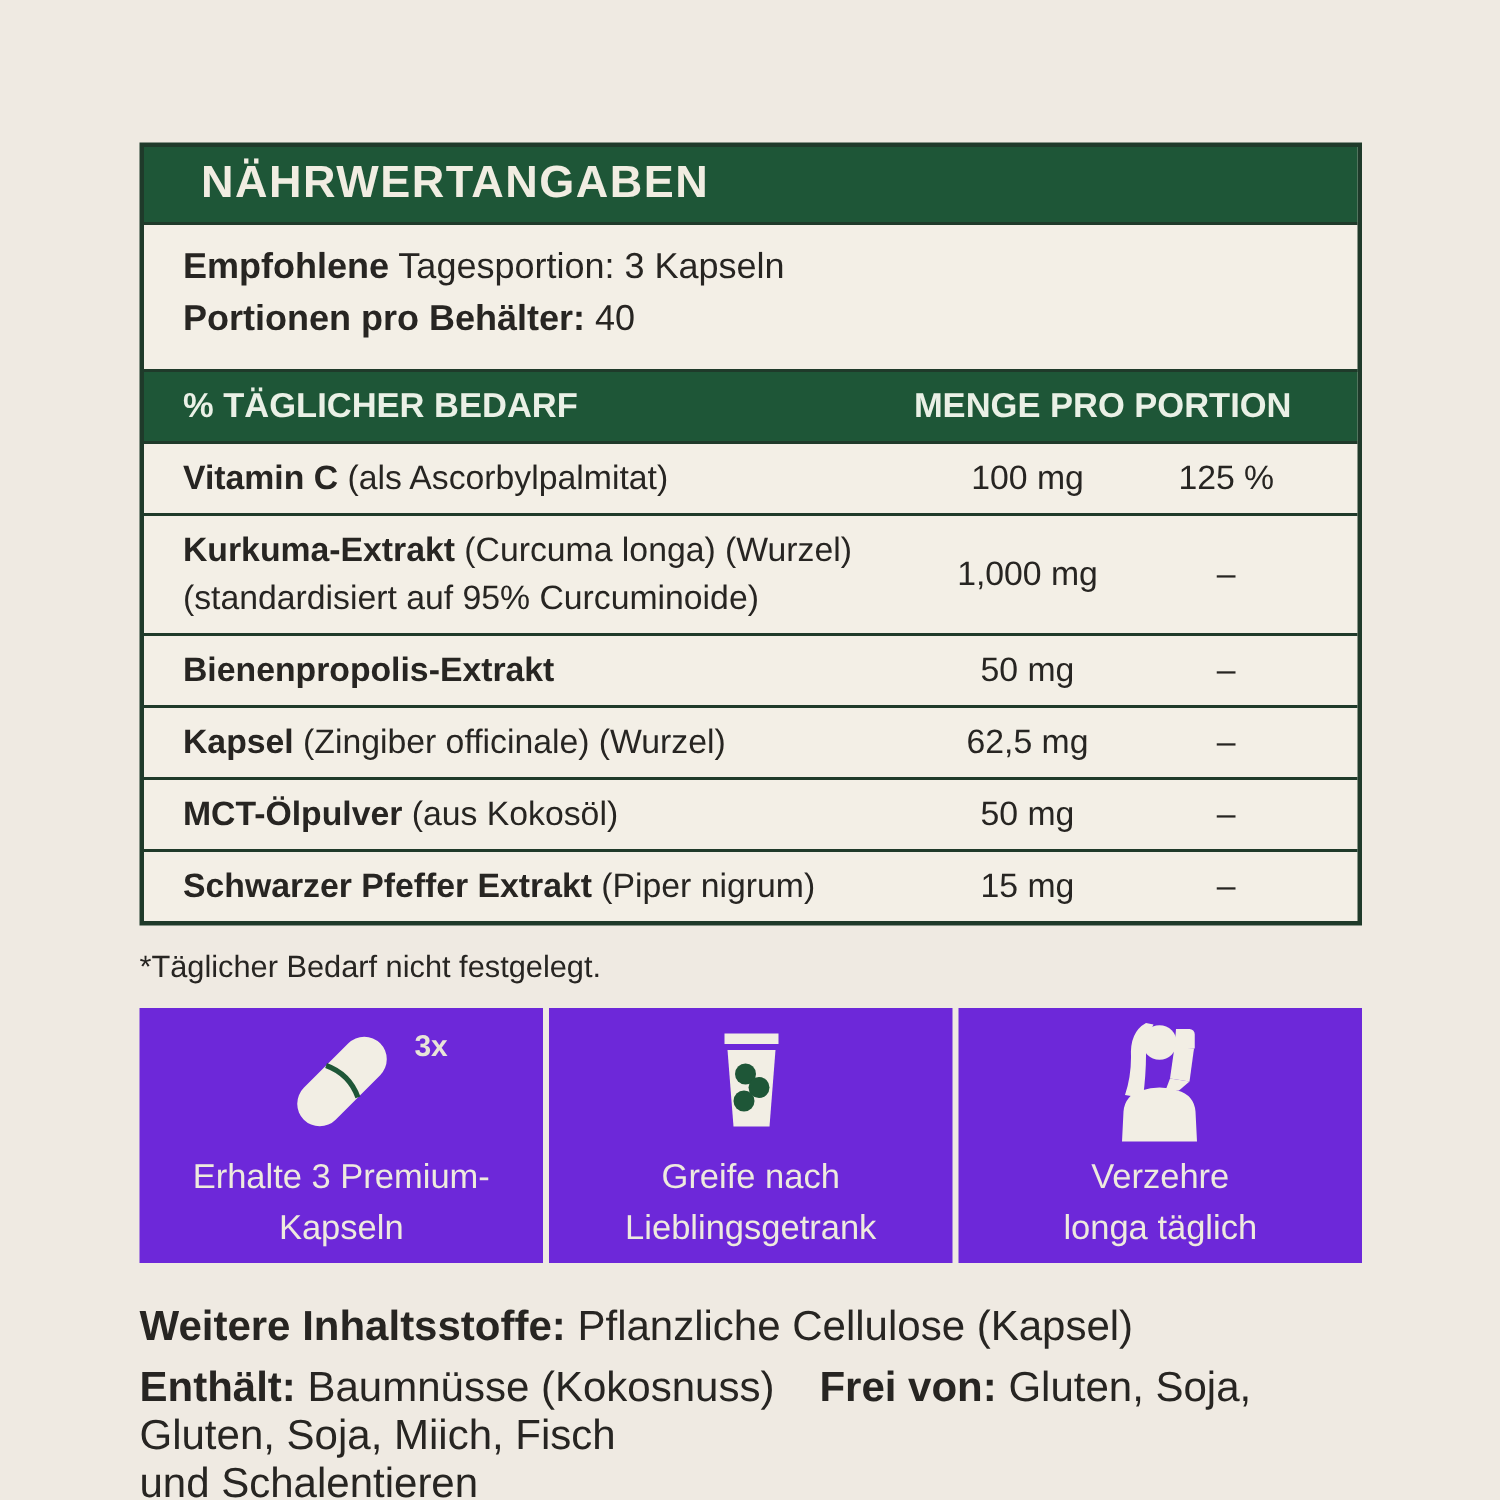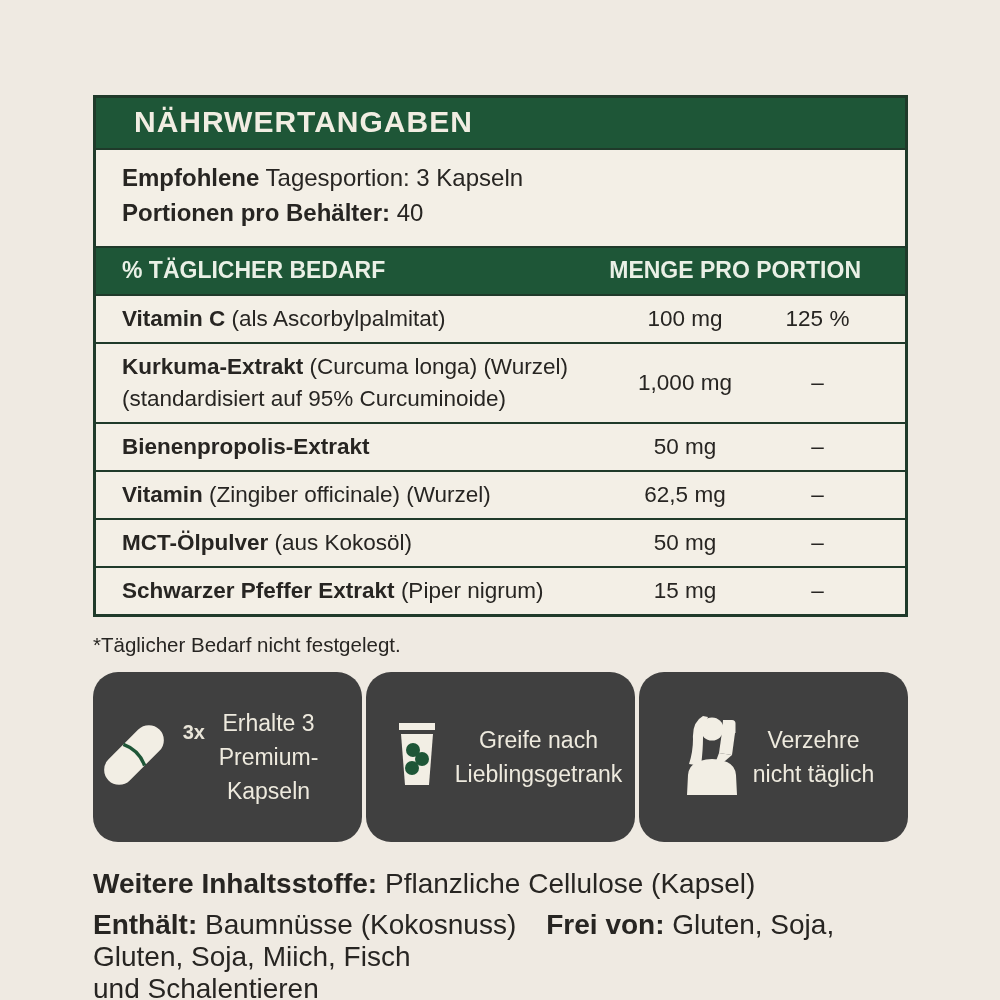--- a/index.html
+++ b/index.html
@@ -39,23 +39,23 @@
   .row .name{padding-right:6px;}
   .row .name .line2{display:block;}
   .row .amount,.row .daily{text-align:center;white-space:nowrap;}
 
   
   .footnote{margin:14px 0 0;font-size:20.5px;line-height:28px;}
 
   
   .cards{display:grid;grid-template-columns:1fr 1fr 1fr;gap:4px;margin-top:13px;}
   .card{
-    background:#404040;height:170px;
-    display:flex;flex-direction:row;align-items:center;justify-content:center;
-    color:#eeeade;font-size:23px;line-height:34px;text-align:center;border-radius:25px;
+    background:#6d28d9;height:170px;
+    display:flex;flex-direction:column;align-items:center;justify-content:center;
+    color:#eeeade;font-size:23px;line-height:34px;text-align:center;
   }
   .icon-wrap{position:relative;height:84px;display:flex;align-items:center;justify-content:center;margin-bottom:4px;}
   .badge{
     position:absolute;top:2px;right:-30px;
     font-size:20px;font-weight:bold;color:#e8e4d8;
   }
 
   
   .extra{margin:26px 0 0;font-size:28px;line-height:32px;}
   .extra.second{margin-top:9px;}
@@ -92,21 +92,21 @@
       <div class="daily">–</div>
     </div>
 
     <div class="row">
       <div class="name"><span class="b">Bienenpropolis-Extrakt</span><span></span><span class="line2"></span></div>
       <div class="amount">50 mg</div>
       <div class="daily">–</div>
     </div>
 
     <div class="row">
-      <div class="name"><span class="b">Vitamin</span><span> (Zingiber officinale) (Wurzel)</span><span class="line2"></span></div>
+      <div class="name"><span class="b">Kapsel</span><span> (Zingiber officinale) (Wurzel)</span><span class="line2"></span></div>
       <div class="amount">62,5 mg</div>
       <div class="daily">–</div>
     </div>
 
     <div class="row">
       <div class="name"><span class="b">MCT-Ölpulver</span><span> (aus Kokosöl)</span><span class="line2"></span></div>
       <div class="amount">50 mg</div>
       <div class="daily">–</div>
     </div>
 
@@ -165,21 +165,21 @@
             <circle cx="39" cy="16" r="11.5"></circle>
             <path d="M50,7 h9 a3.5,3.5 0 0 1 3.5,3.5 V20 H49 Z"></path>
             <path d="M49,19 L62,20 L59,42 L46,40 Z"></path>
             <path d="M52,48 L59,42 L46,40 L43,48 Z"></path>
             <path d="M14,82 L15,62 Q16,51 27,48 Q39,44 51,48 Q62,51 63,62 L64,82 Z"></path>
           </g>
         </svg>
       </div>
       <div>
         <div>Verzehre</div>
-        <div>nicht täglich</div>
+        <div>longa täglich</div>
       </div>
     </div>
   </div>
 
   <p class="extra"><span class="b">Weitere Inhaltsstoffe:</span><span> Pflanzliche Cellulose (Kapsel)</span></p>
 
   <p class="extra second"><span class="b">Enthält:</span><span> Baumnüsse (Kokosnuss)</span><span class="gap-inline"></span><span class="b">Frei von:</span><span> Gluten, Soja, Gluten, Soja, Miich, Fisch</span><span class="wrap-line">und Schalentieren</span></p>
 
 </div>
 

